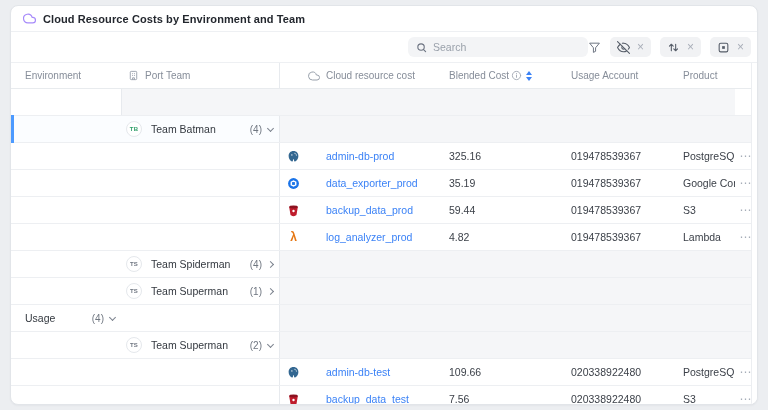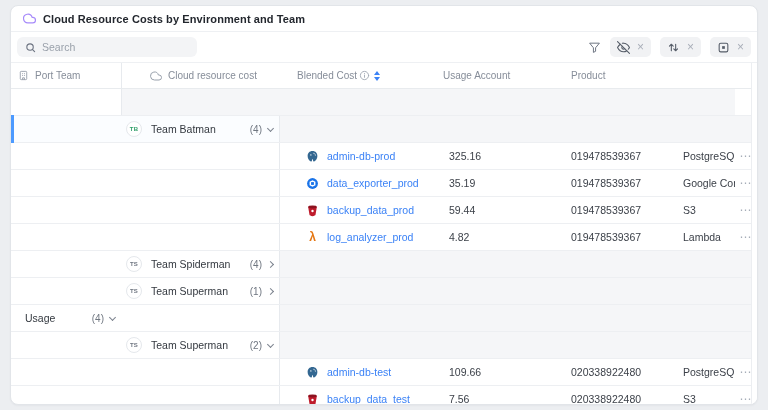--- a/index.html
+++ b/index.html
@@ -9,40 +9,40 @@
   .card { position:absolute; left:10px; top:5px; width:748px; height:400px; background:#fff;
           border:1px solid #e2e5e9; border-radius:8px; overflow:hidden;
           box-shadow:0 1px 2px rgba(16,24,40,.04); }
 
   
   .titlebar { height:26px; display:flex; align-items:center; gap:7px; padding-left:12px;
               border-bottom:1px solid #eef0f3; }
   .titlebar .title { font-size:11px; font-weight:700; color:#23272e; letter-spacing:.1px; }
 
   
-  .toolbar { height:31px; display:flex; align-items:center; justify-content:space-between;
+  .toolbar { height:31px; display:flex; align-items:center; justify-content:flex-end;
              padding:0 6px; border-bottom:1px solid #eef0f3; }
   .search { width:180px; height:20px; background:#f3f4f6; border-radius:6px;
             display:flex; align-items:center; gap:6px; padding:0 8px; }
   .search input { border:none; background:transparent; outline:none; font-size:10.5px;
                   color:#3c4149; width:140px; font-family:inherit; }
   .search input::placeholder { color:#9aa1ab; }
   .controls { display:flex; align-items:center; gap:9px; }
   .icon-btn { background:none; border:none; cursor:pointer; display:flex; align-items:center; padding:0; }
   .pill { height:20px; background:#f1f2f4; border-radius:5px; display:flex; align-items:center;
           gap:7px; padding:0 7px; }
   .pill .x { font-size:12px; color:#a9afb9; line-height:1; background:none; border:none; cursor:pointer; padding:0; }
 
   
   .grid { display:grid; grid-template-columns:110px 158px 152px 128px 112px 64px 1fr; }
   .thead { height:26px; font-size:10px; color:#868d99; border-bottom:1px solid #e8ebee; }
   .th, .td { height:100%; display:flex; align-items:center; }
   .c1 { padding:0 6px 0 14px; }
   .c2 { padding:0 6px 0 5px; }
-  .c3 { border-left:1px solid #e7eaee; padding-left:26px; gap:8px; }
+  .c3 { border-left:1px solid #e7eaee; padding-left:7px; gap:26px; }
   .thead .c3 { padding-left:28px; gap:6px; }
   .c4 { padding-left:18px; gap:2px; }
   .c5 { padding-left:12px; }
   .c6 { padding-left:12px; overflow:hidden; white-space:nowrap; }
   .c7 { justify-content:center; }
 
   .tr { height:27px; border-bottom:1px solid #edeff2; position:relative; font-size:10.5px; }
   .tr .g { background:#f5f6f8; }               
   .tr.selected .c1, .tr.selected .c2 { background:#fbfdff; }
   .sel-bar { position:absolute; left:0; top:-1px; bottom:-1px; width:3px; background:#4c9aff; }
@@ -126,20 +126,21 @@
               <rect x="4" y="4" width="16" height="16" rx="3"></rect>
               <rect x="9.5" y="9.5" width="5" height="5" fill="#565d68" stroke="none"></rect>
             </svg>
         </button>
         <button class="x">×</button>
       </div>
     </div>
   </div>
 
   <div class="grid thead">
+    <div class="th c1">Environment</div>
     <div class="th c2" style="gap:6px; padding-left:7px;align-items:center;">
       <svg class="ic" width="11" height="11" viewBox="0 0 24 24" fill="none" stroke="#98a0ab" stroke-width="2">
           <rect x="5" y="3" width="14" height="18" rx="2"></rect>
           <path d="M9 8h2M13 8h2M9 12h2M13 12h2M10 21v-4h4v4"></path>
         </svg>
       <span>Port Team</span>
     </div>
     <div class="th c3">
       <svg class="ic" width="12" height="12" viewBox="0 0 24 24" fill="none" stroke="#98a0ab" stroke-width="2" stroke-linejoin="round">
           <path d="M18 10h-1.26A8 8 0 1 0 9 20h9a5 5 0 0 0 0-10z"></path>

